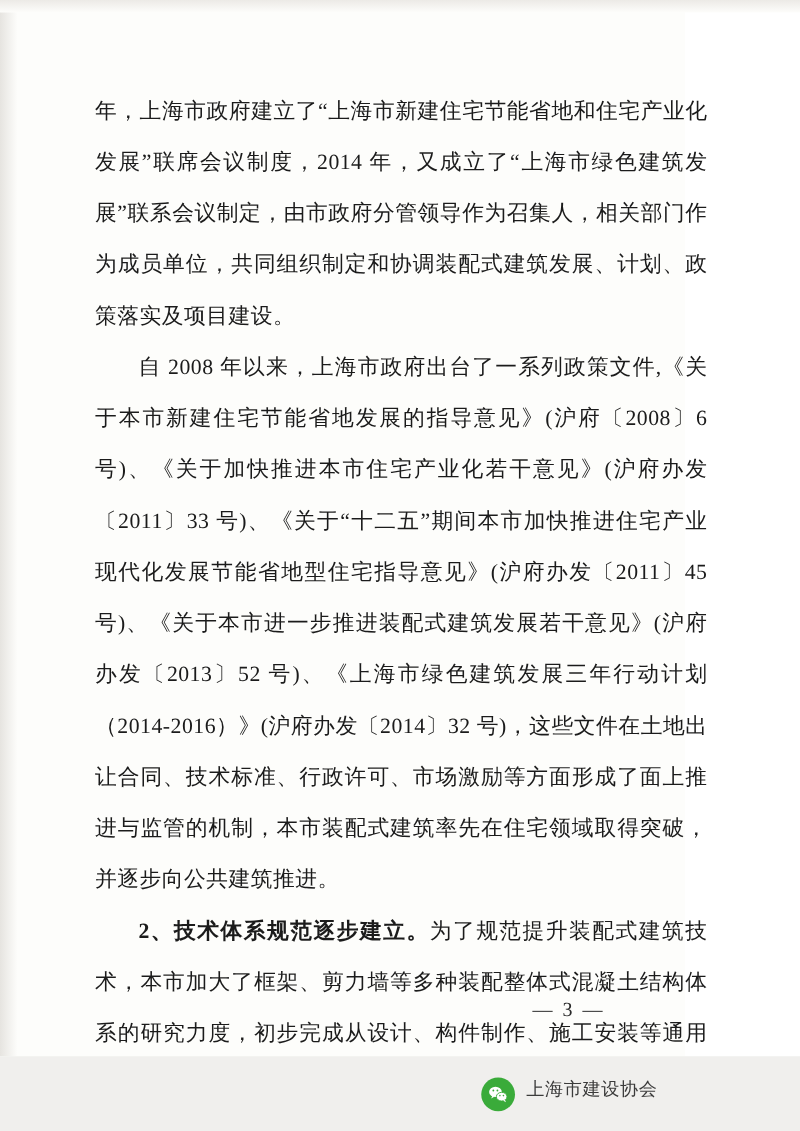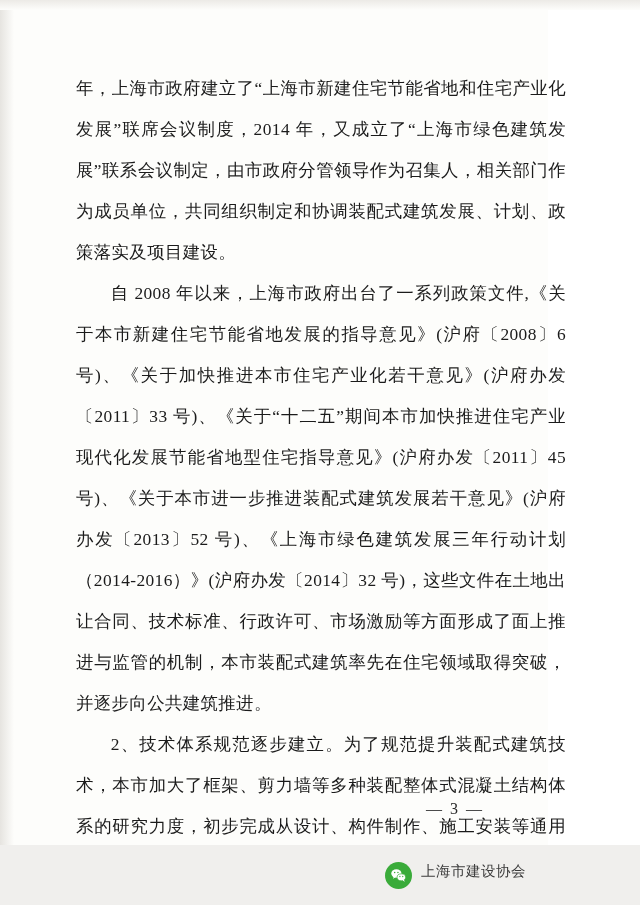--- a/index.html
+++ b/index.html
@@ -31,21 +31,21 @@
     color: #1b1b1b;
     text-align: justify;
     text-justify: inter-ideograph;
     margin: 0;
     letter-spacing: 0.4px;
   }
   .para.indent {
     text-indent: 2em;
   }
   .para b {
-    font-weight: normal;
+    font-weight: bold;
   }
   .page-number {
     position: absolute;
     left: 0;
     right: 64px;
     top: 800px;
     text-align: right;
     font-size: 16px;
     color: #2a2a2a;
     letter-spacing: 2px;

